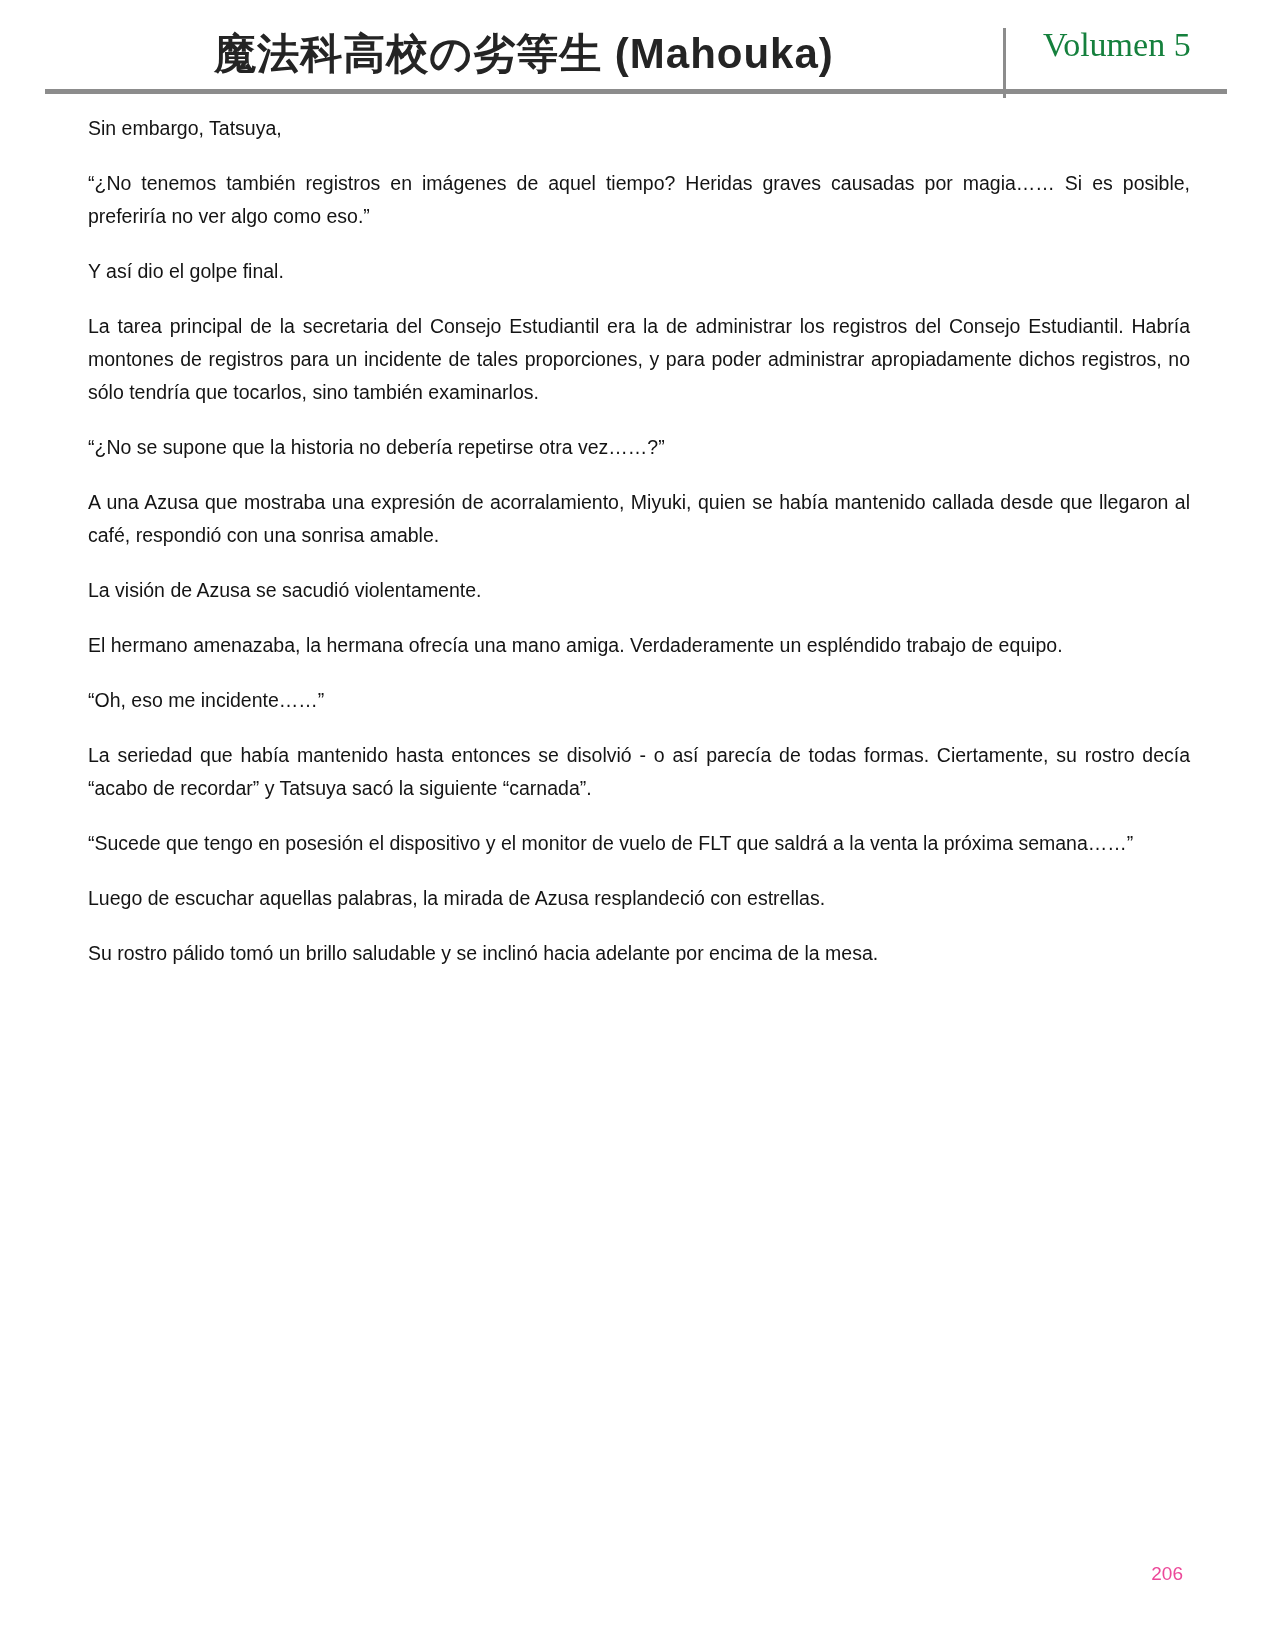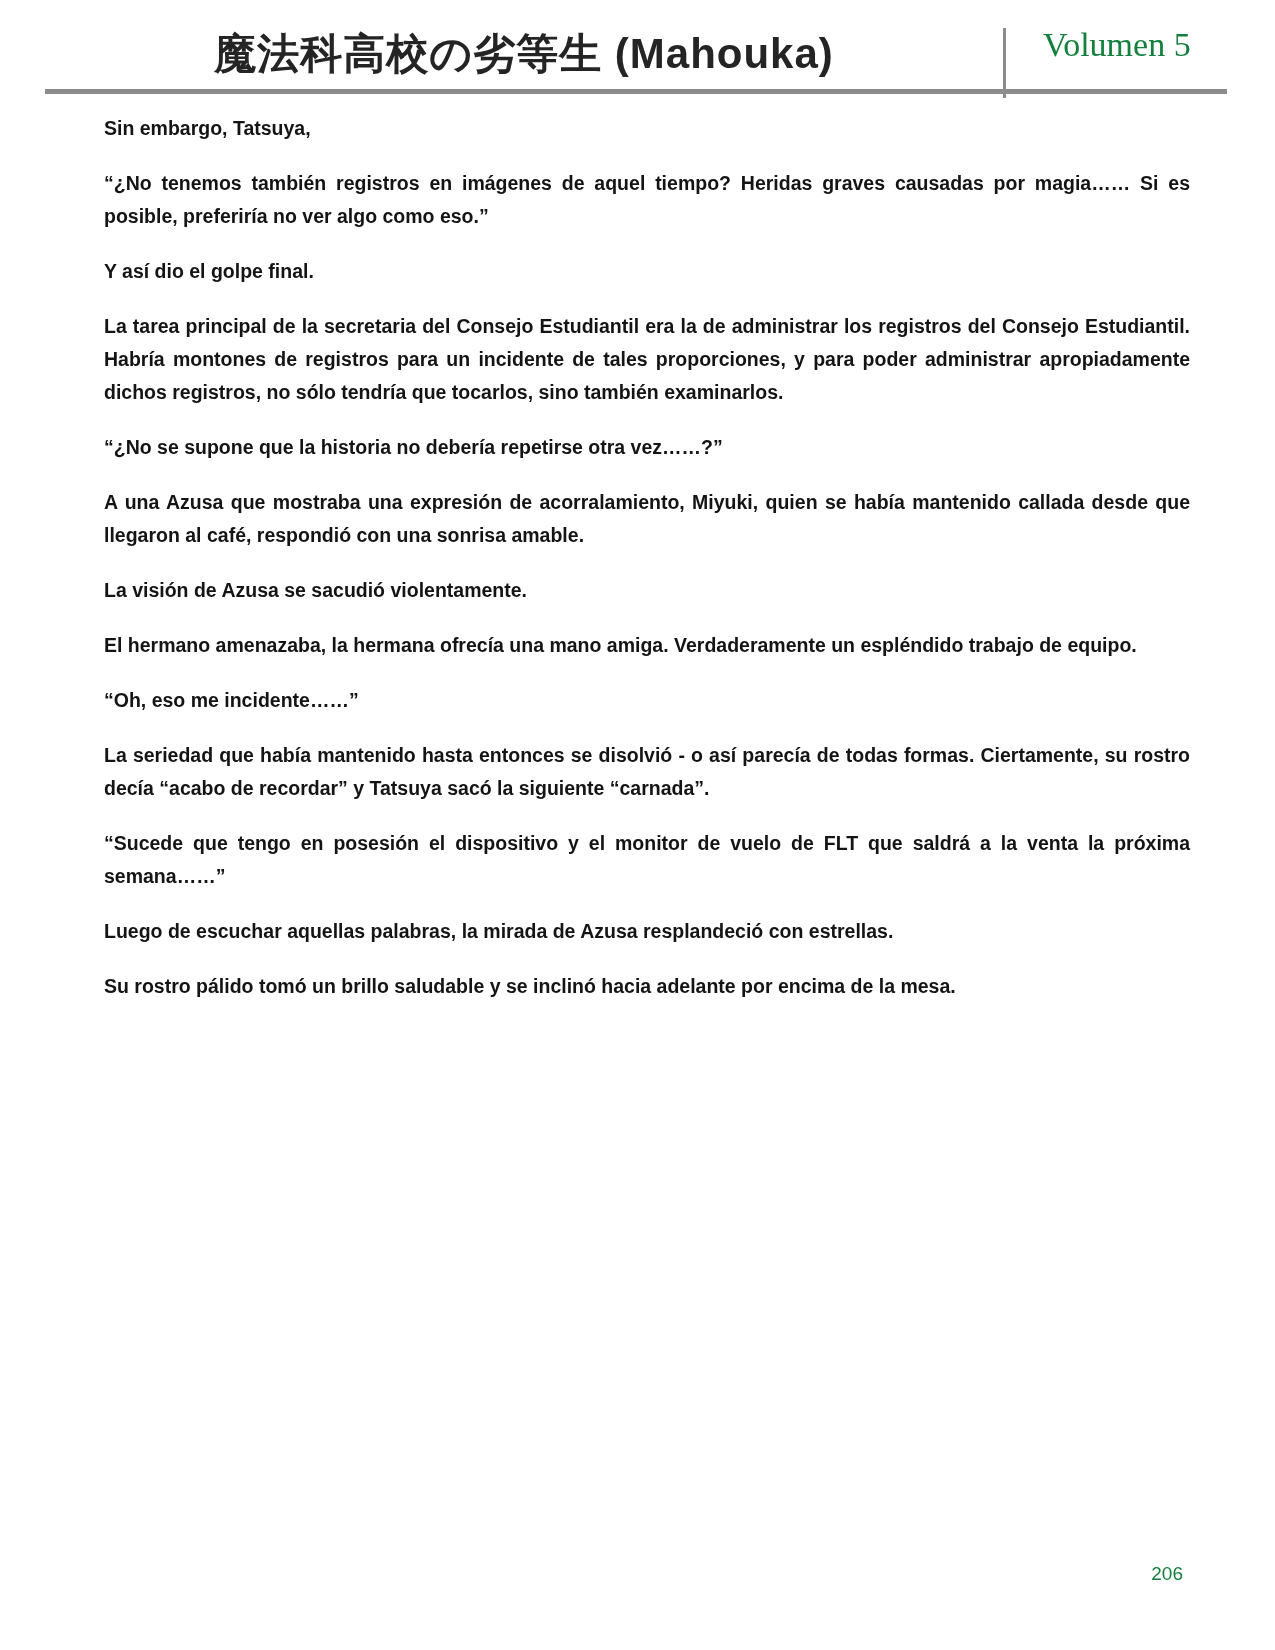--- a/index.html
+++ b/index.html
@@ -54,27 +54,27 @@
   .content {
     position: absolute;
     left: 88px;
     top: 112px;
     width: 1102px;
     font-size: 19.5px;
     line-height: 33px;
     color: #141414;
     text-align: justify;
   }
-  .content p { margin: 0 0 22px 16px; font-weight: bold; }
+  .content p { margin: 0 0 22px 0; }
   .page-number {
     position: absolute;
     right: 92px;
     top: 1563px;
     font-size: 19px;
-    color: #15803d;
+    color: #ec4899;
   }
 </style>
 </head>
 <body>
 
 <div class="page">
 
   <div class="header">
     <div class="header-title">魔法科高校の劣等生 (Mahouka)</div>
     <div class="header-vbar"></div>

